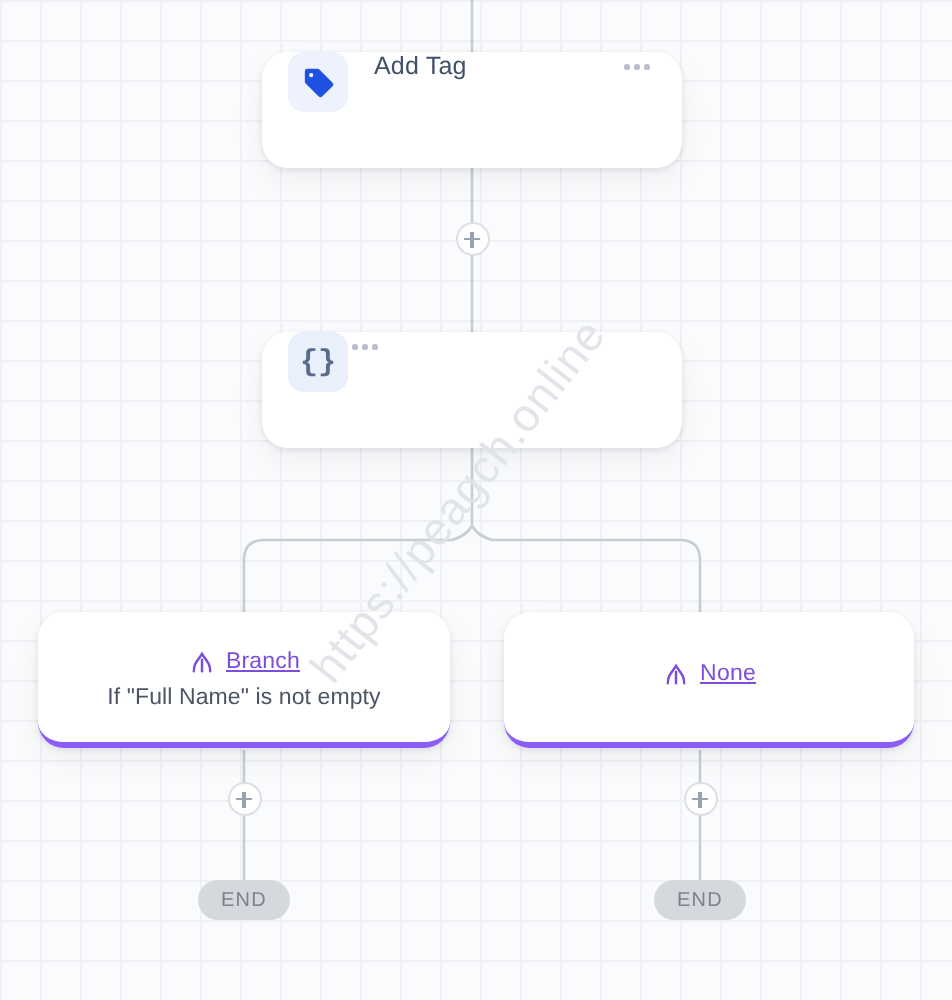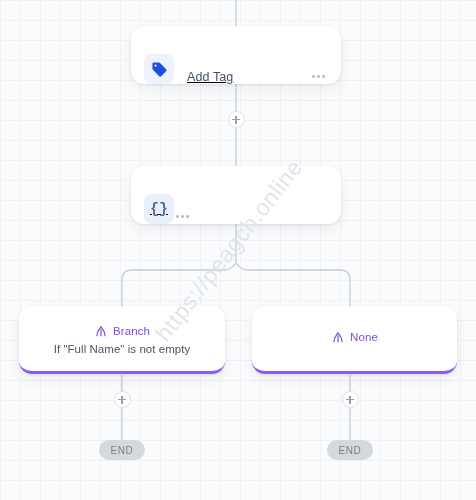--- a/index.html
+++ b/index.html
@@ -69,23 +69,22 @@
                 0 6px 16px rgba(16, 24, 40, 0.055);
     z-index: 10;
     box-sizing: border-box;
   }
 
   
   .action-card {
     width: 210px;
     height: 58px;
     display: flex;
-    align-items: flex-end;
+    align-items: flex-start;
     padding: 0 14px 0 13px;
-    text-decoration: underline;
   }
   .node-icon {
     width: 30px;
     height: 30px;
     border-radius: 8px;
     display: flex;
     align-items: center;
     justify-content: center;
     flex: 0 0 auto;
   }
@@ -134,20 +133,21 @@
   .branch-head {
     display: flex;
     align-items: center;
     gap: 5px;
     margin-bottom: 5px;
   }
   .branch-label {
     font-size: 11.5px;
     color: #7c4ddb;
     letter-spacing: 0.1px;
+    text-decoration: underline;
   }
   .branch-sub {
     font-size: 11.5px;
     color: #4b5565;
     white-space: nowrap;
     letter-spacing: 0.05px;
   }
 
   
   .plus-btn {

